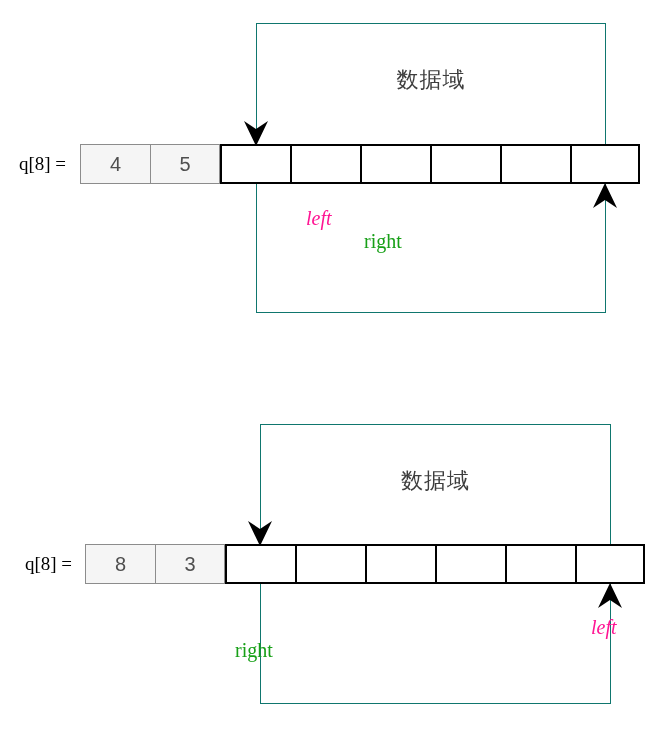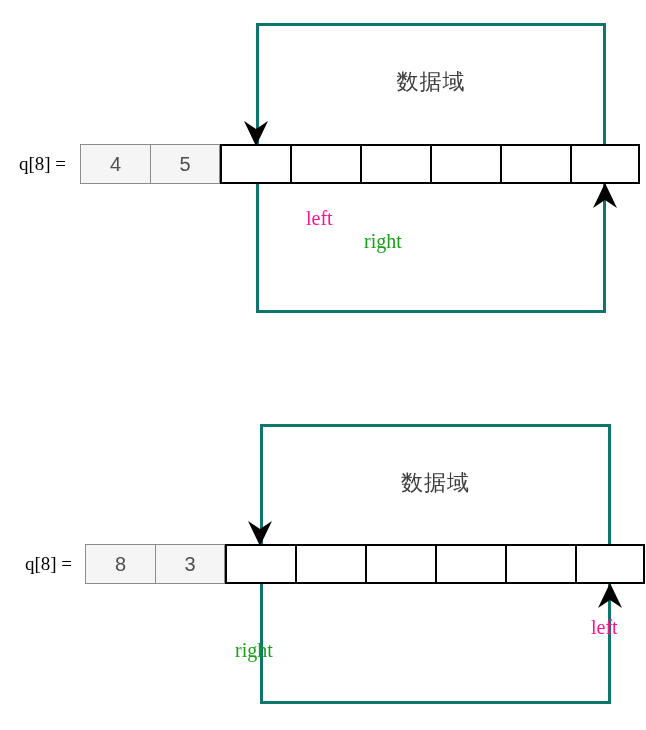--- a/index.html
+++ b/index.html
@@ -8,21 +8,21 @@
     width: 646px; height: 730px;
     font-family: "Liberation Sans", sans-serif;
   }
   .page {
     position: relative; width: 646px; height: 730px;
     background: #ffffff; overflow: hidden;
   }
   .diagram { position: absolute; left: 0; top: 0; width: 646px; height: 730px; }
 
   
-  .databox { position: absolute; border: 3px solid #0f766e; background: transparent; z-index: 1; }
+  .databox { position: absolute; border: 1px solid #0f766e; background: transparent; z-index: 1; }
   .d1 .databox { left: 256px; top: 23px;  width: 350px; height: 290px; }
   .d2 .databox { left: 260px; top: 424px; width: 351px; height: 280px; }
   .box-label {
     position: absolute; left: 0; right: 0; top: 41px;
     text-align: center; font-size: 22px; color: #3d3d3d; letter-spacing: 1px;
   }
 
   
   .array { position: absolute; width: 560px; height: 40px; z-index: 2; }
   .d1 .array { left: 80px; top: 144px; }
@@ -45,21 +45,21 @@
     font-size: 19px; color: #000000; z-index: 2; font-family: Liberation Serif, serif;
   }
   .d1 .array-label { left: 0; top: 144px; width: 66px; }
   .d2 .array-label { left: 0; top: 544px; width: 72px; }
 
   
   .ptr {
     position: absolute; z-index: 4;
     font-family: "Liberation Serif", serif; font-size: 20px; line-height: 22px;
   }
-  .pink  { color: #ff1493; }
+  .pink  { color: #ff1493; font-style: italic; }
   .green { color: #18a018; margin-top: 23px; }
   .d1 .p1 { left: 306px; top: 207px; }
   .d1 .p2 { left: 364px; top: 207px; }
   .d2 .p1 { left: 235px; top: 616px; }
   .d2 .p2 { left: 591px; top: 616px; }
 
   
   .arrows { position: absolute; left: 0; top: 0; z-index: 3; }
 </style>
 </head>

